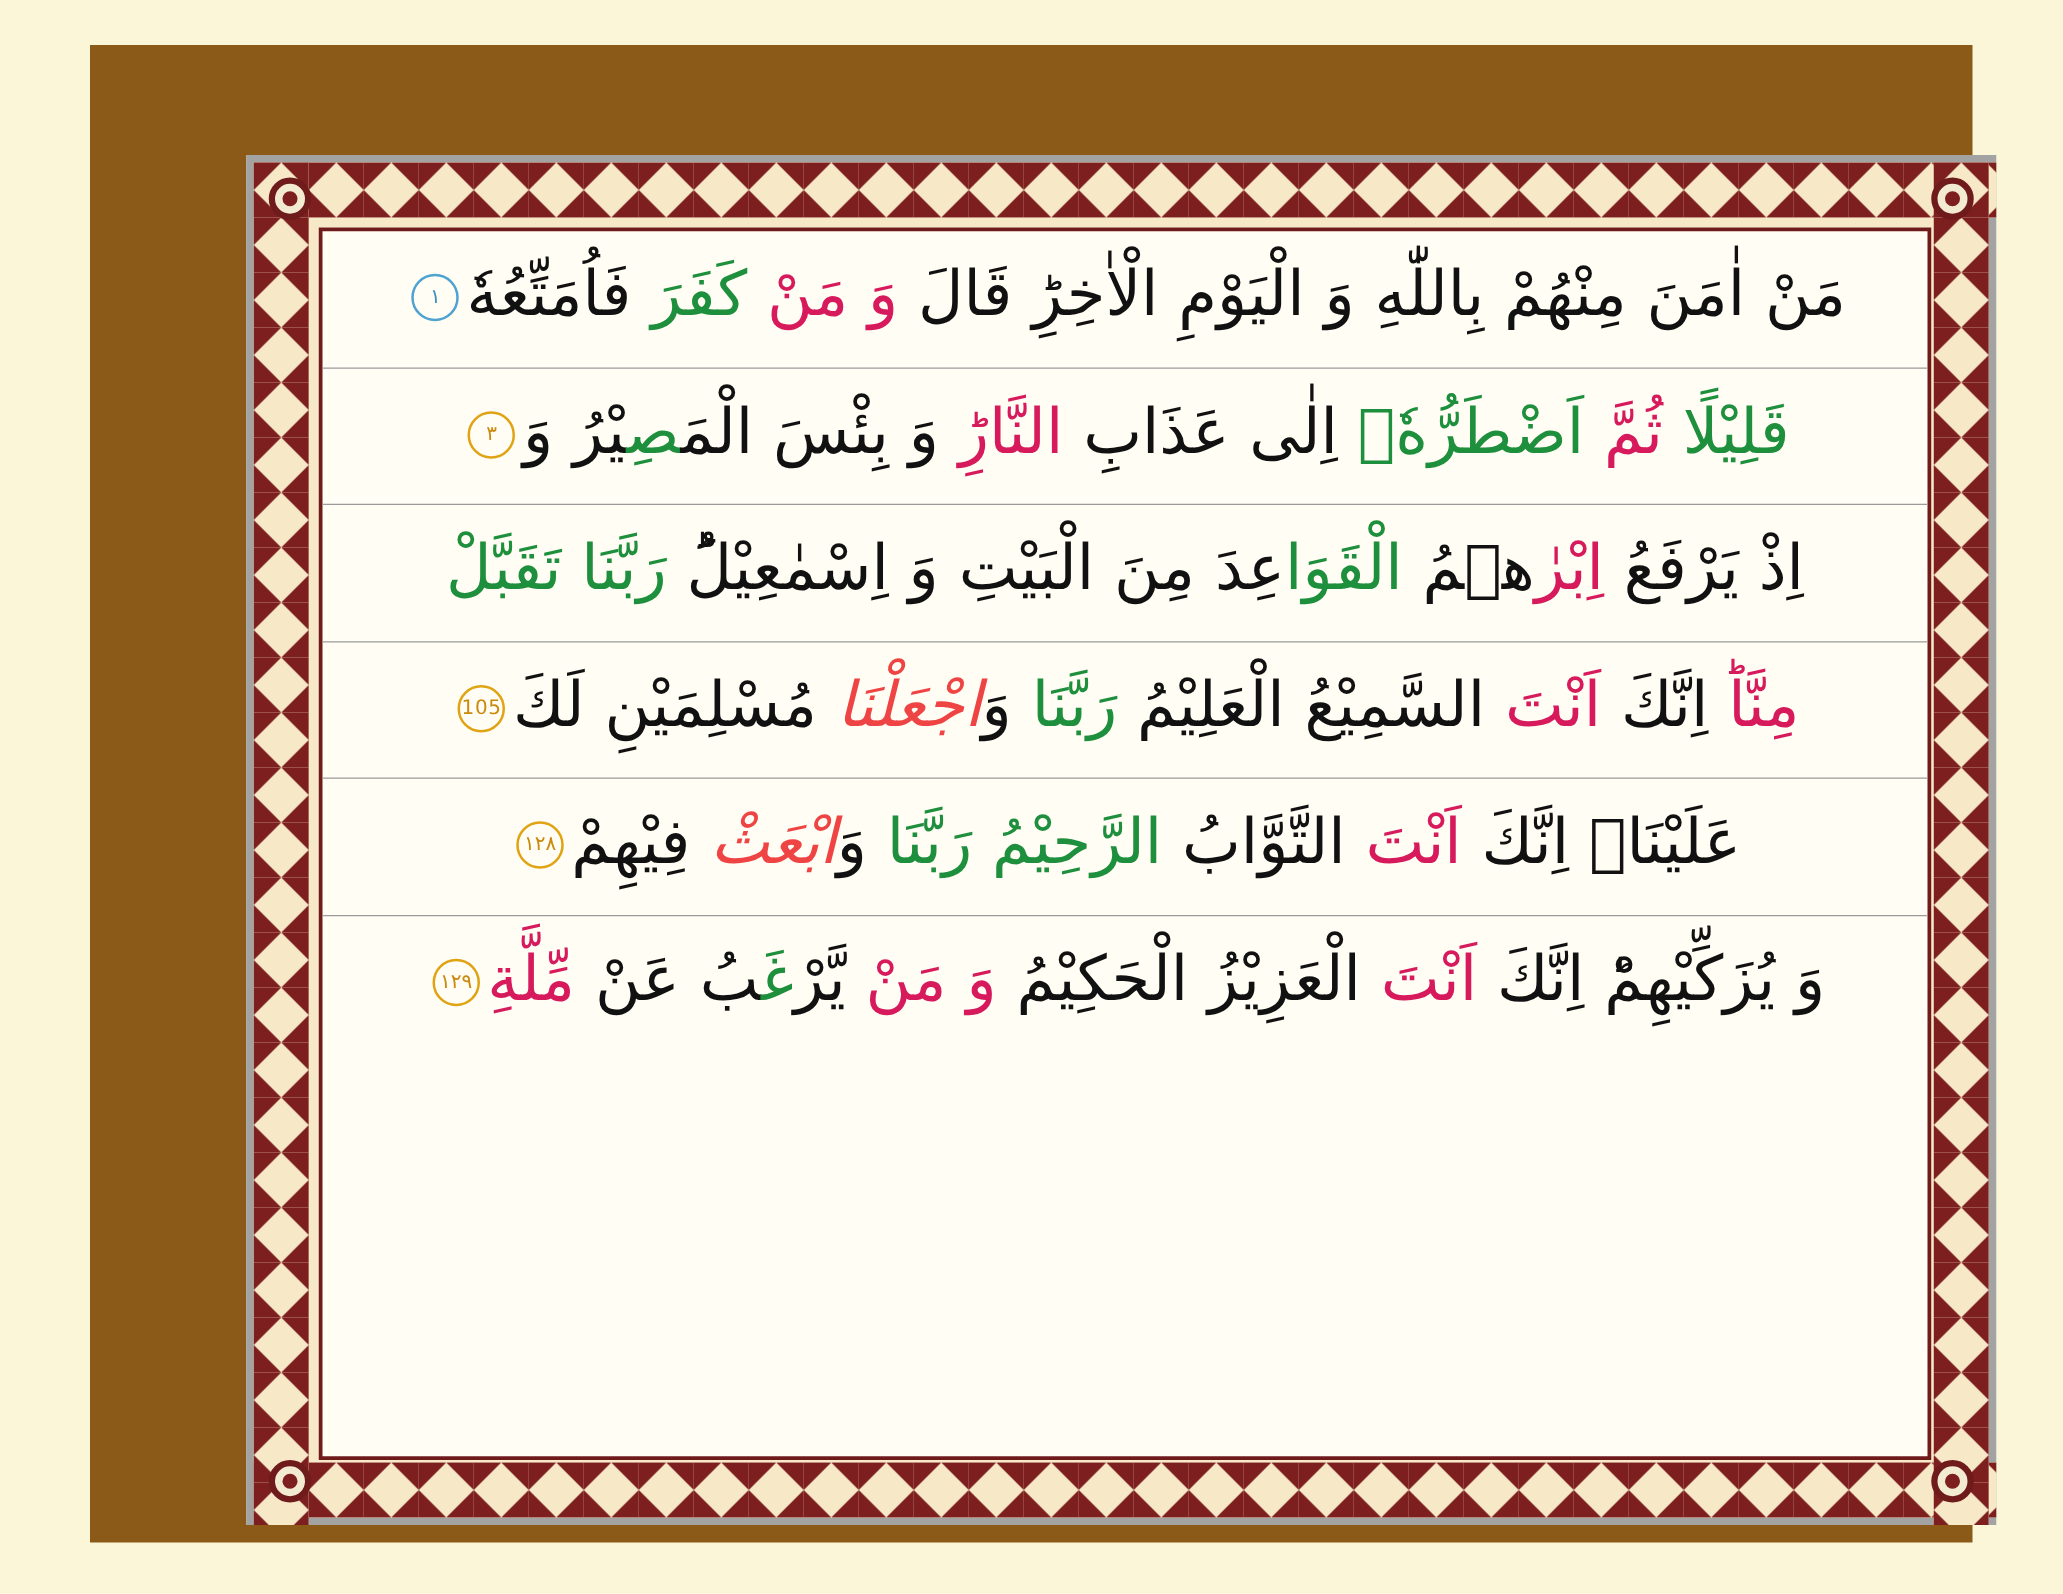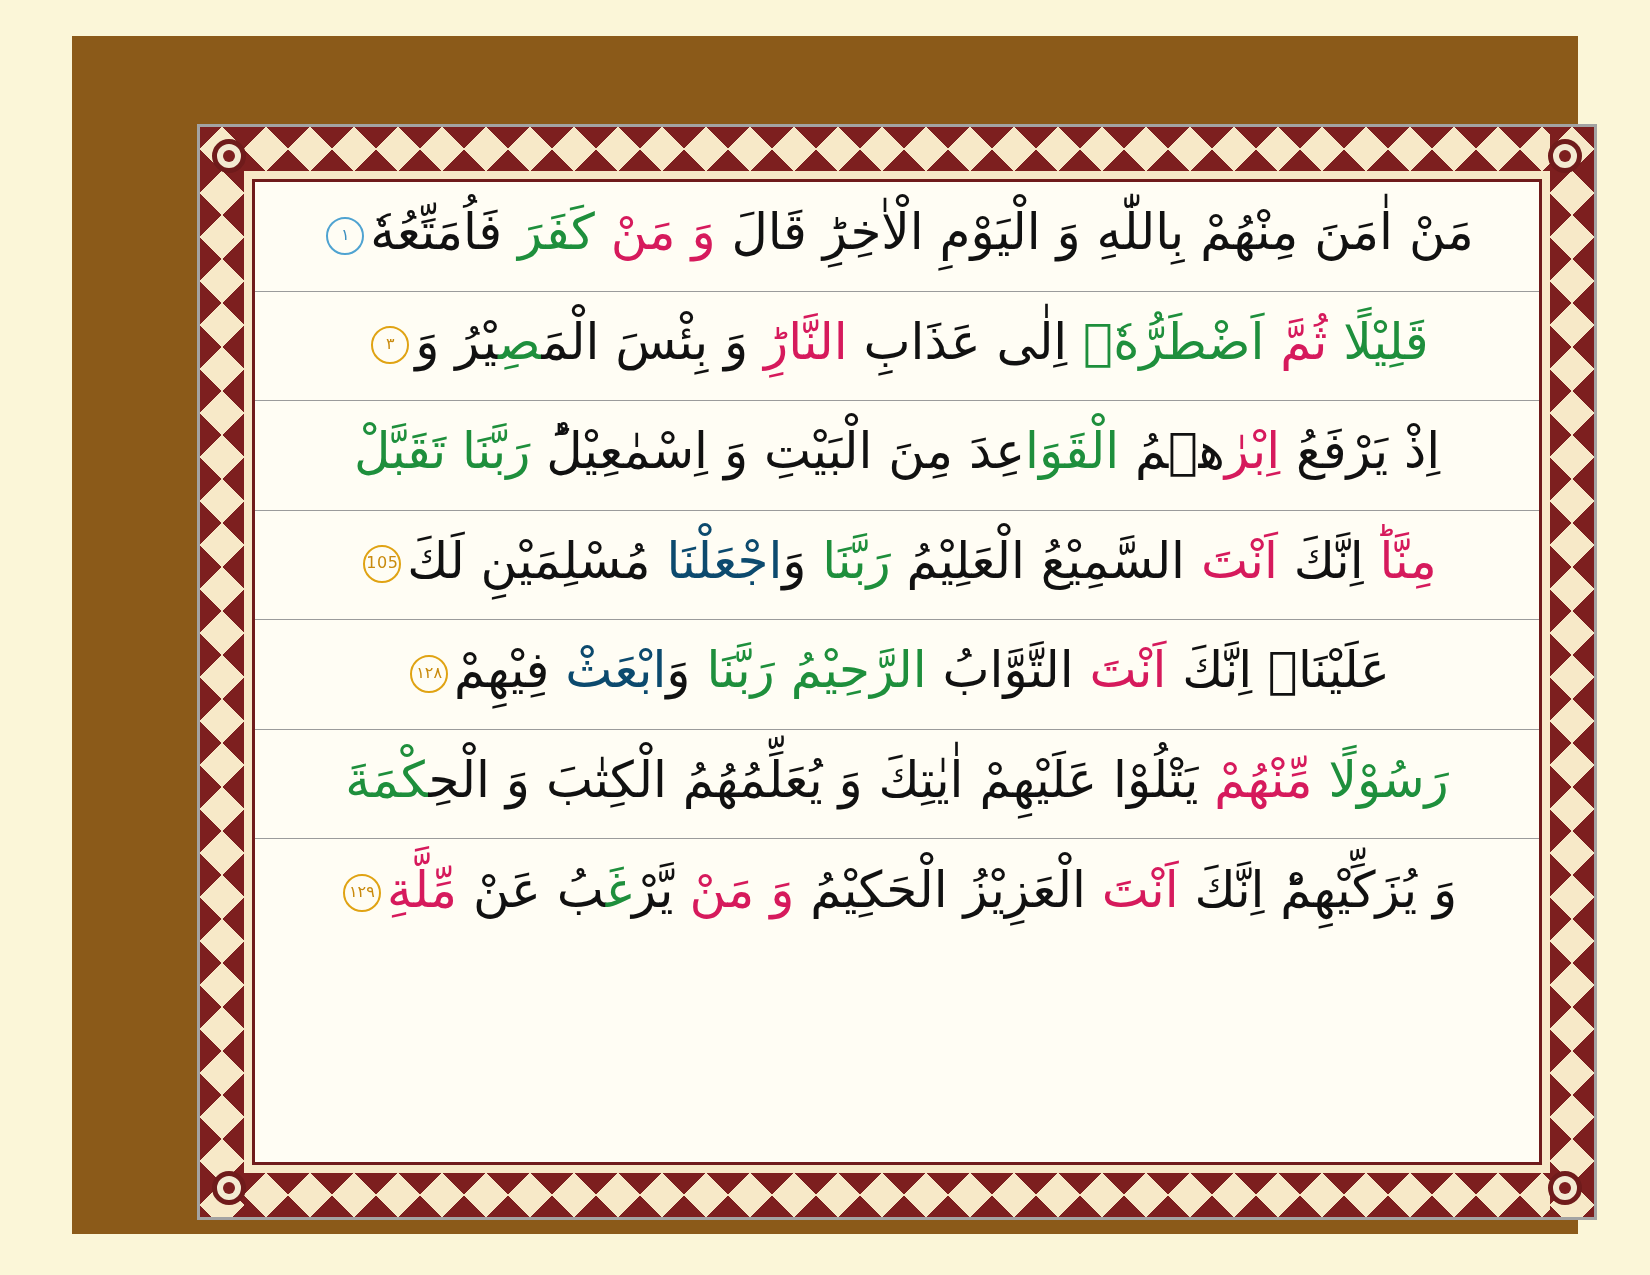--- a/index.html
+++ b/index.html
@@ -36,21 +36,21 @@
 
   
   #ornament-plate {
     position: absolute;
     left: 125px;
     top: 88px;
     width: 1400px;
     height: 1096px;
     background: #f7e9c8;
     box-sizing: border-box;
-    border: 3px solid #a3a3a3;
+    border: 6px solid #a3a3a3;
   }
 
   
   .zig {
     position: absolute;
     background-repeat: repeat;
   }
   .zig-h {
     height: 44px;
     background-color: #f7e9c8;
@@ -135,21 +135,21 @@
     line-height: 1.05;
     color: #111111;
     white-space: nowrap;
     letter-spacing: 0.5px;
     transform: translateY(-4px);
   }
 
   
   .c-red   { color: #d61a5c; }
   .c-green { color: #1e8f3c; }
-  .c-blue  { color: #0c4a6e; }
+  .c-blue  { color: #ef4444; font-style: italic; }
   .c-black { color: #111111; }
 
   
   .aya-mark {
     display: inline-block;
     width: 34px;
     height: 34px;
     line-height: 32px;
     border: 2px solid #e0a313;
     border-radius: 50%;
@@ -195,22 +195,19 @@
           <div class="aya-line">
             <div class="aya-text"><span class="c-black">اِذْ يَرْفَعُ</span><span class="c-red"> اِبْرٰ</span><span class="c-black">هٖمُ</span><span class="c-green"> الْقَوَا</span><span class="c-black">عِدَ مِنَ الْبَيْتِ وَ اِسْمٰعِيْلُ</span><span class="c-green">ؕ رَبَّنَا</span><span class="c-green"> تَقَبَّلْ</span></div>
           </div>
           <div class="aya-line">
             <div class="aya-text"><span class="c-red">مِنَّا</span><span class="c-black">ؕ اِنَّكَ</span><span class="c-red"> اَنْتَ</span><span class="c-black"> السَّمِيْعُ الْعَلِيْمُ</span><span class="c-green"> رَبَّنَا</span><span class="c-black"> وَ</span><span class="c-blue">اجْعَلْنَا</span><span class="c-black"> مُسْلِمَيْنِ لَكَ</span><span class="aya-mark">105</span></div>
           </div>
           <div class="aya-line">
             <div class="aya-text"><span class="c-black">عَلَيْنَا</span><span class="c-black">ۚ اِنَّكَ</span><span class="c-red"> اَنْتَ</span><span class="c-black"> التَّوَّابُ</span><span class="c-green"> الرَّحِيْمُ</span><span class="c-green"> رَبَّنَا</span><span class="c-black"> وَ</span><span class="c-blue">ابْعَثْ</span><span class="c-black"> فِيْهِمْ</span><span class="aya-mark">١٢٨</span></div>
           </div>
           <div class="aya-line">
-            <div class="aya-text"><span class="c-green">رَسُوْلًا</span><span class="c-red"> مِّنْهُمْ</span><span class="c-black"> يَتْلُوْا عَلَيْهِمْ اٰيٰتِكَ وَ يُعَلِّمُهُمُ الْكِتٰبَ وَ الْحِ</span><span class="c-green">كْمَةَ</span></div>
-          </div>
-          <div class="aya-line">
             <div class="aya-text"><span class="c-black">وَ يُزَكِّيْهِمْ</span><span class="c-black">ؕ اِنَّكَ</span><span class="c-red"> اَنْتَ</span><span class="c-black"> الْعَزِيْزُ الْحَكِيْمُ</span><span class="c-red"> وَ مَنْ</span><span class="c-black"> يَّرْ</span><span class="c-green">غَ</span><span class="c-black">بُ عَنْ</span><span class="c-red"> مِّلَّةِ</span><span class="aya-mark">١٢٩</span></div>
           </div>
         </div>
 
     </div>
   </div>
 </div>
 
 </body></html>

